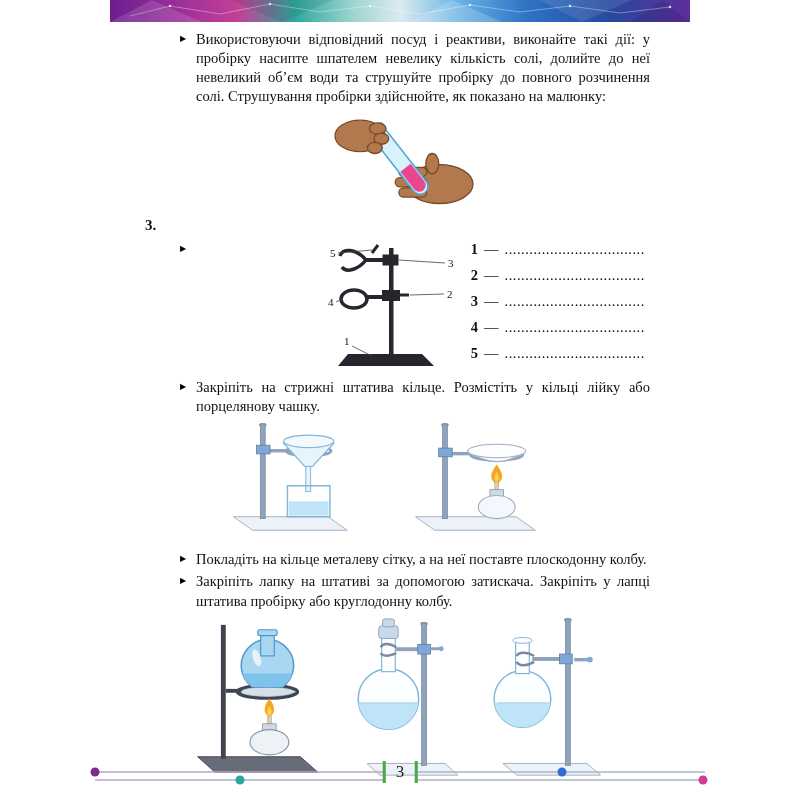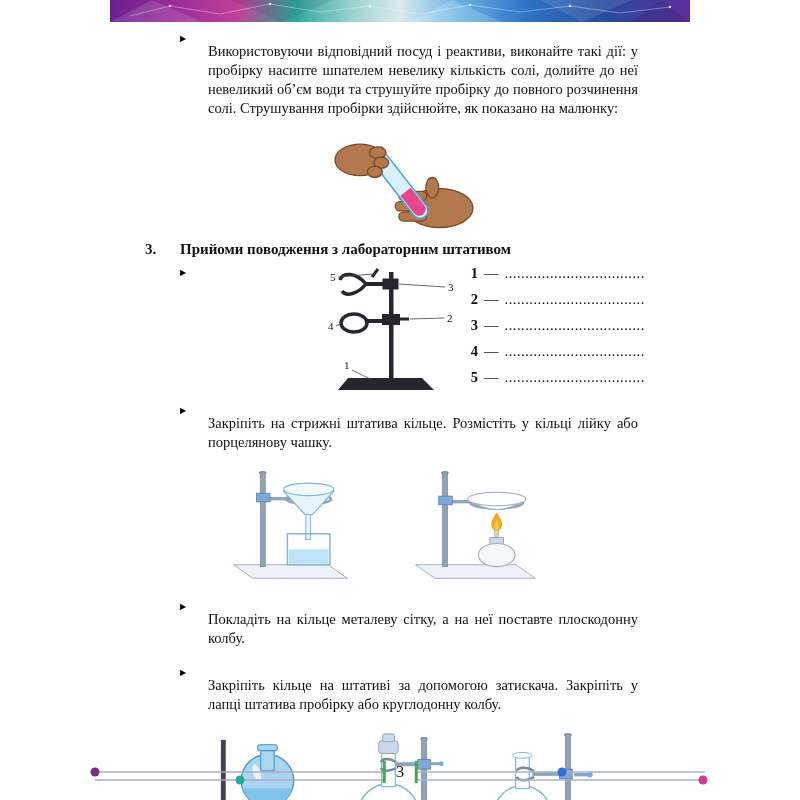--- a/index.html
+++ b/index.html
@@ -2,21 +2,21 @@
 <html><head>
 <meta charset="utf-8">
 <style>
   html,body{margin:0;padding:0;background:#ffffff;}
   .page{position:relative;width:800px;height:800px;background:#ffffff;overflow:hidden;
         font-family:"Liberation Serif",serif;color:#111;}
   .top-band{position:absolute;left:110px;top:0;width:580px;height:22px;}
   .content{position:absolute;left:145px;top:30px;width:505px;}
   .bullet{display:flex;margin-left:35px;font-size:14.5px;line-height:1.32;text-align:justify;}
   .bullet .marker{width:16px;flex:none;font-size:8px;padding-top:4px;color:#000;}
-  .bullet p{margin:12px;flex:1;}
+  .bullet p{margin:0;flex:1;}
   #fig-shake{display:block;margin:3px auto 2px;}
   .section-head{display:flex;margin-top:6px;font-weight:bold;font-size:15px;line-height:1.3;}
   .sec-num{width:35px;flex:none;}
   .row-stand{display:flex;margin-left:35px;margin-top:5px;height:132px;}
   .study{width:138px;flex:none;margin-right:8px;}
   .study .marker{width:16px;}
   figure.fig{margin:0;padding:0;}
   .stand-fig{width:140px;flex:none;margin-right:6px;}
   .answers{flex:1;padding-top:1px;}
   .ans-row{display:flex;align-items:baseline;height:26px;font-size:14.5px;}
@@ -96,21 +96,20 @@
       <g stroke="#7A4A26" stroke-width="1.4">
         <ellipse cx="74" cy="28" rx="27" ry="17" fill="#B2794E"></ellipse>
         <ellipse cx="93" cy="20" rx="9" ry="6" fill="#B2794E"></ellipse>
         <ellipse cx="97" cy="31" rx="8" ry="6" fill="#B2794E"></ellipse>
         <ellipse cx="90" cy="41" rx="8" ry="6" fill="#B2794E"></ellipse>
       </g>
     </svg>
 
     <div class="section-head">
       <span class="sec-num">3.</span>
-      <span class="sec-title">Прийоми поводження з лабораторним штативом</span>
     </div>
 
     <div class="row-stand">
       <div class="bullet study" style="margin-left:0">
         <span class="marker">▶</span>
       </div>
 
       <figure class="fig stand-fig">
         <svg width="140" height="130" viewBox="0 0 140 130">
           <g fill="#26262e">
@@ -214,21 +213,21 @@
       </figure>
     </div>
 
     <div class="bullet b3">
       <span class="marker">▶</span>
       <p>Покладіть на кільце металеву сітку, а на неї поставте плоскодонну колбу.</p>
     </div>
 
     <div class="bullet b4">
       <span class="marker">▶</span>
-      <p>Закріпіть кільце на штативі за допомогою затискача. Закріпіть у лапці штатива пробірку або круглодонну колбу.</p>
+      <p>Закріпіть лапку на штативі за допомогою затискача. Закріпіть у лапці штатива пробірку або круглодонну колбу.</p>
     </div>
 
     <div class="figrow3">
 
       <figure class="fig">
         <svg width="142" height="160" viewBox="0 0 145 165">
           <defs>
             <clipPath id="flaskL">
                 <path d="M58.3,68 A27,27 0 1 1 89.7,68 Z"></path>
               </clipPath>

